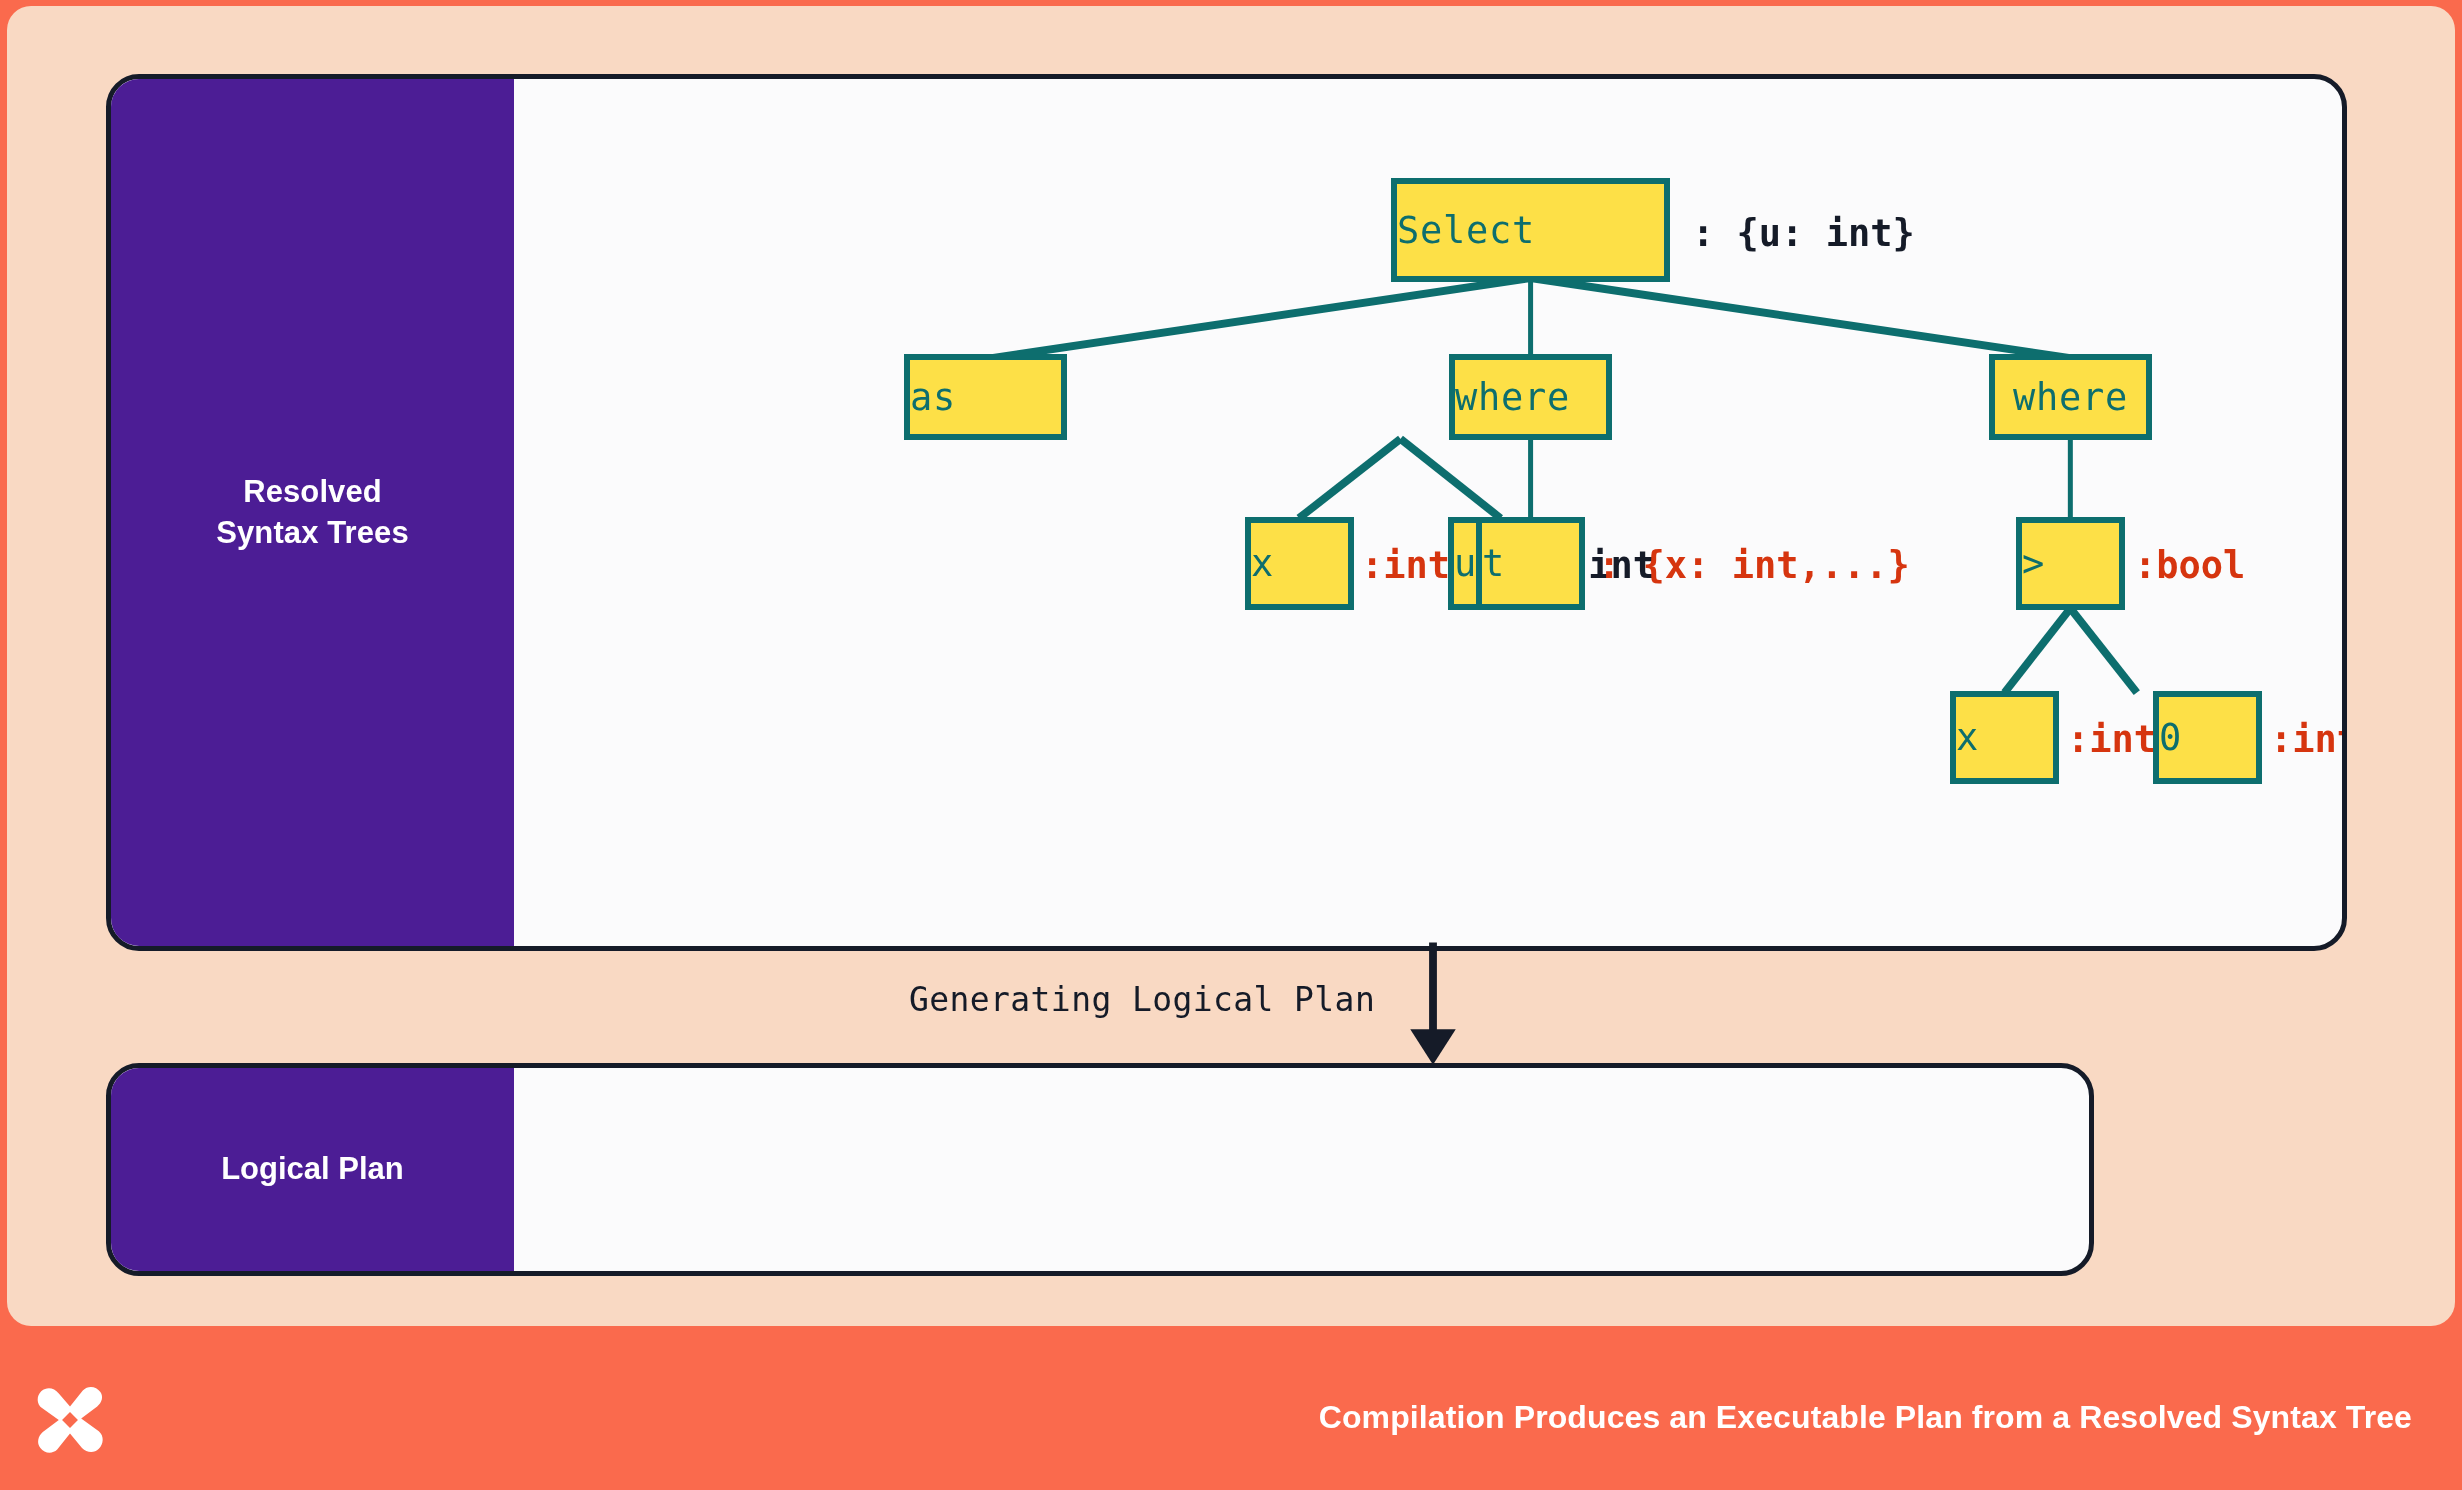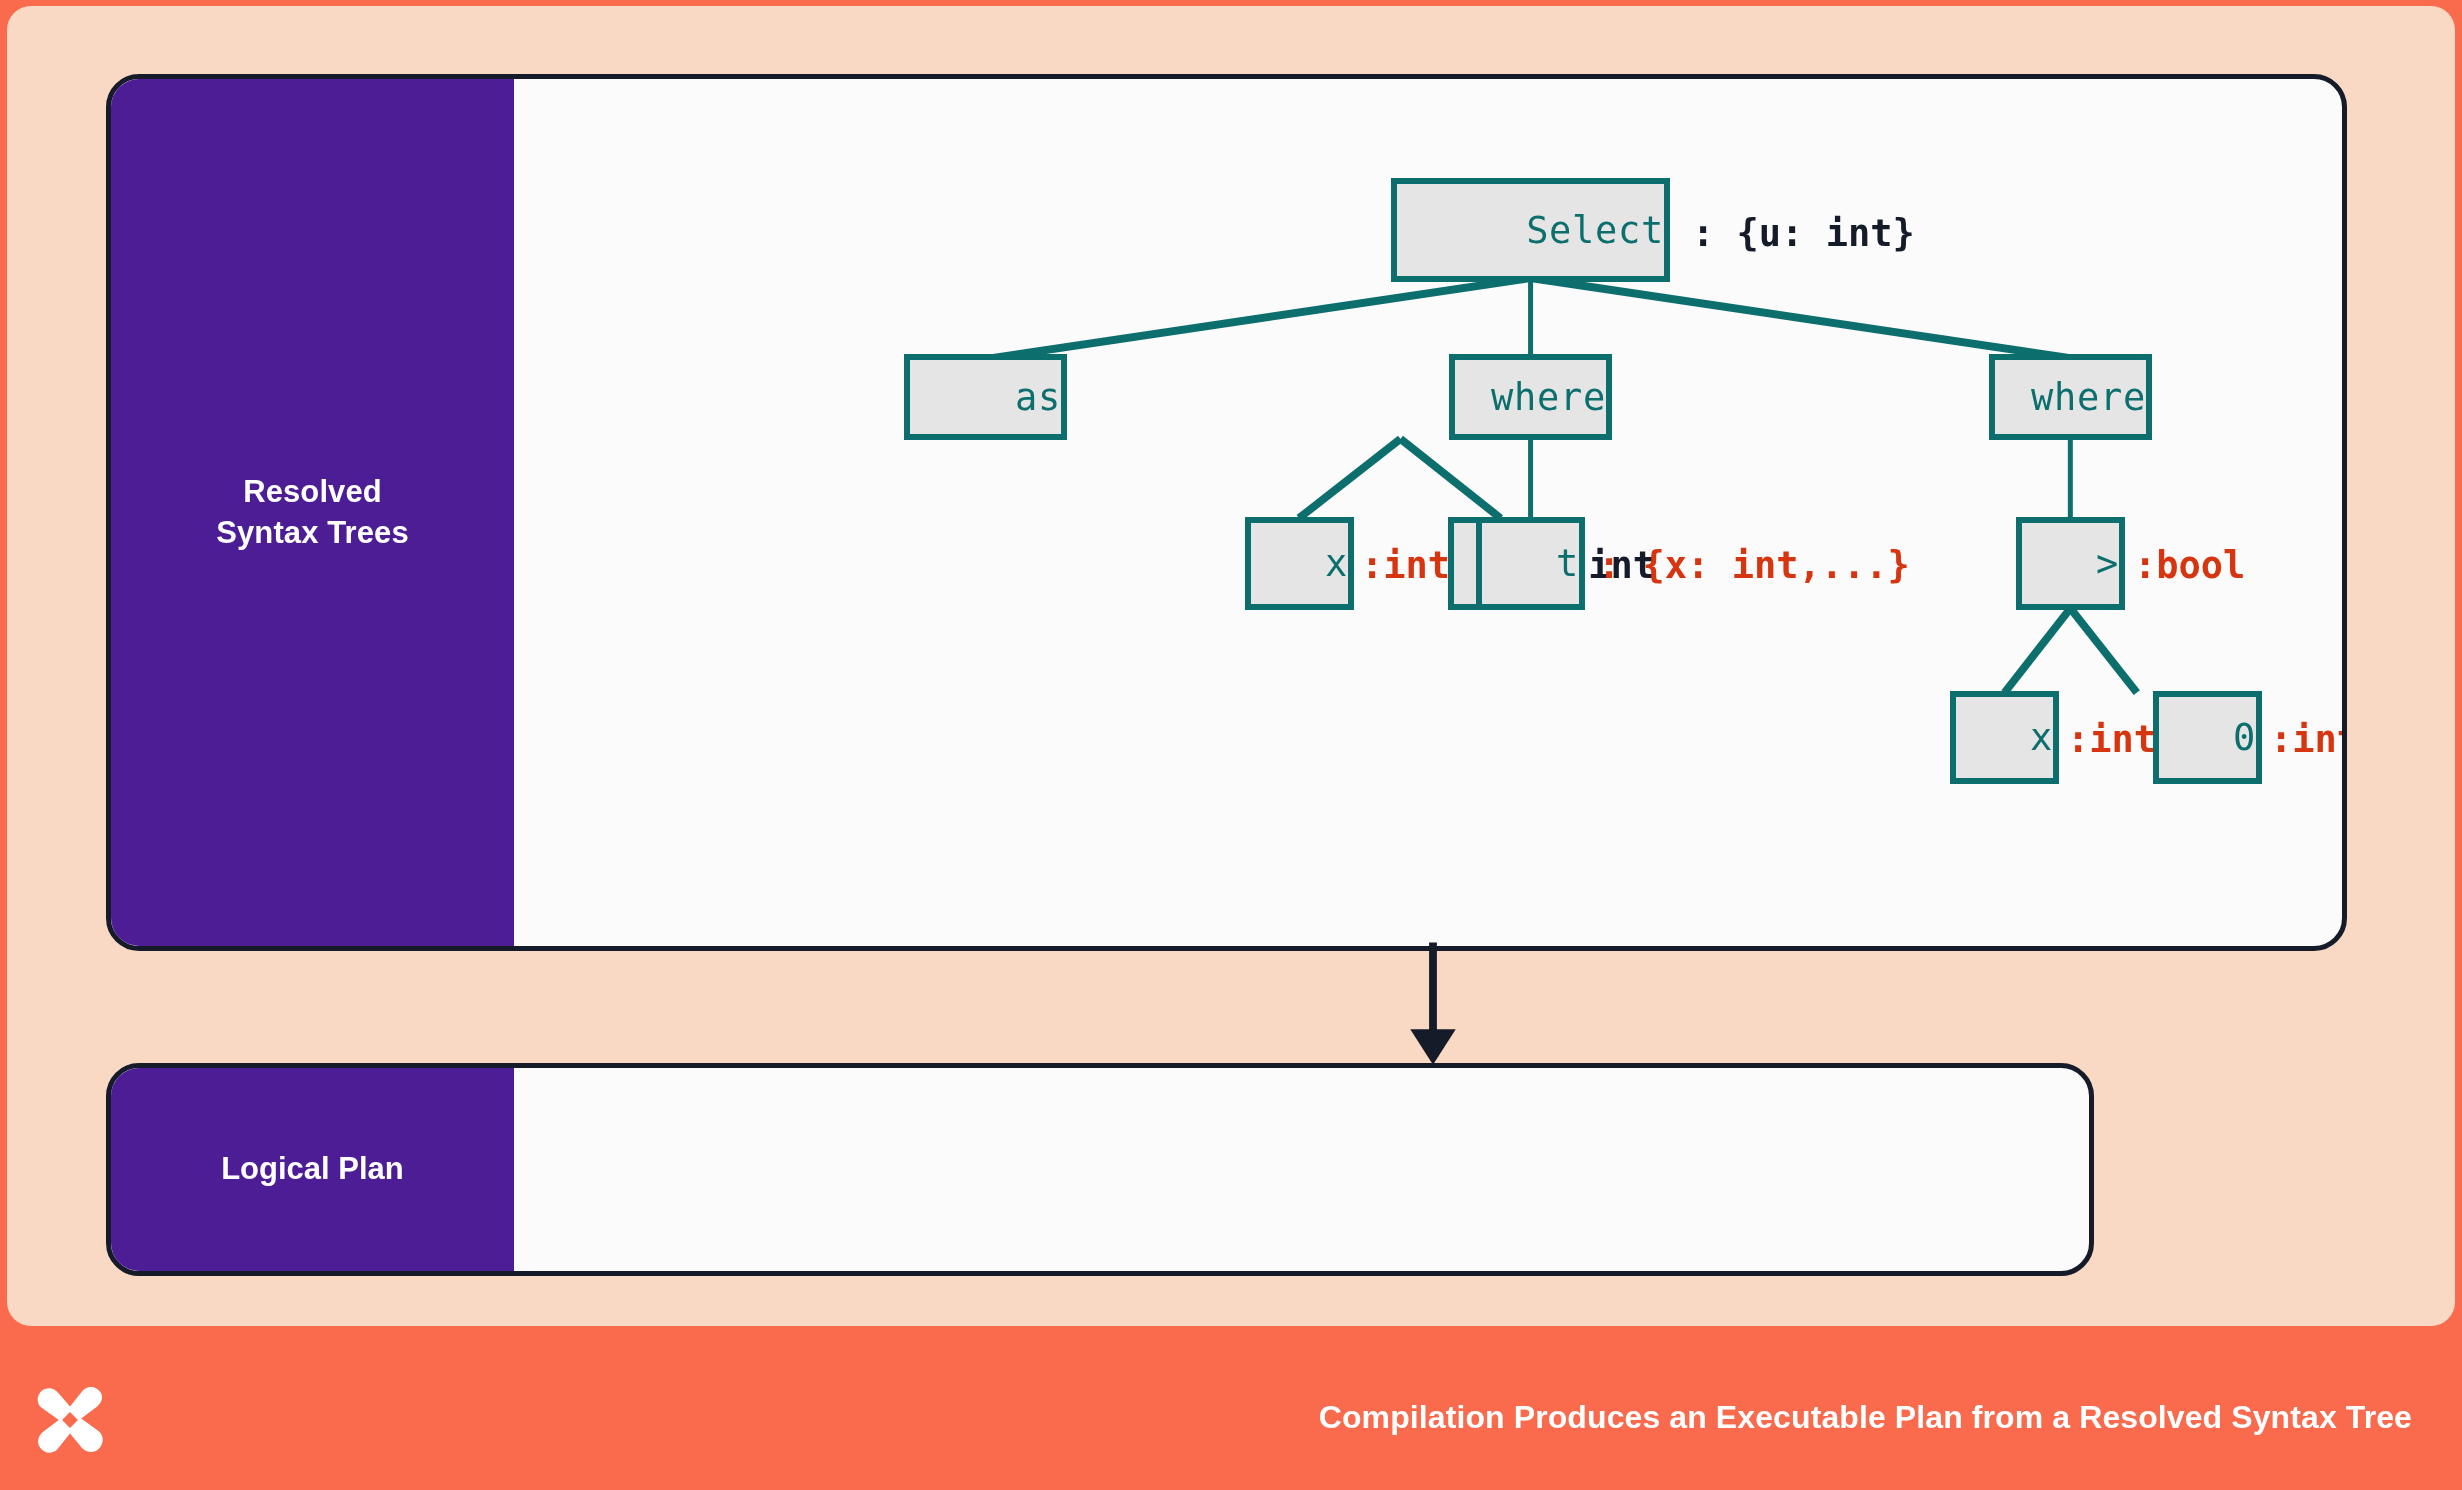--- a/index.html
+++ b/index.html
@@ -51,23 +51,23 @@
   #panel-lp .sidebar .label{font-size:31px;line-height:1.3;}
   #panel-lp .body{left:403px;}
 
   
   .tree-area{position:absolute;inset:0;}
   .tree-svg{position:absolute;left:0;top:0;}
 
   .node{
     position:absolute;
     border:6.4px solid #0d6e6e;
-    background:#e5e5e5;
+    background:#fde047;
     box-sizing:border-box;
-    display:flex;align-items:center;justify-content:flex-end;
+    display:flex;align-items:center;justify-content:flex-start;
     color:#0d6e6e;
     font-family:"DejaVu Sans Mono","Liberation Mono",monospace;
     font-size:37px;
     letter-spacing:0.7px;
     z-index:2;
   }
   .ann{
     position:absolute;
     font-family:"DejaVu Sans Mono","Liberation Mono",monospace;
     font-size:37px;
@@ -195,20 +195,21 @@
 
         <div class="node" style="left:1639px;top:612px;width:109px;height:93px;">
           <span>0</span>
         </div>
         <div class="ann red" style="left:1756px;top:642px;">:int</div>
 
       </div>
     </div>
   </div>
 
+  <div class="arrow-label" style="left:909px;top:980px;">Generating Logical Plan</div>
 
   <svg class="arrow-svg" style="left:1401px;top:942px;" width="64" height="129" viewBox="0 0 90 180">
     <line x1="45" y1="0" x2="45" y2="125" stroke="#151b28" stroke-width="11"></line>
     <polygon points="13,122 77,122 45,172" fill="#151b28"></polygon>
   </svg>
 
   <div class="panel" id="panel-lp">
 
     <div class="sidebar">
       <div class="label">Logical Plan</div>

